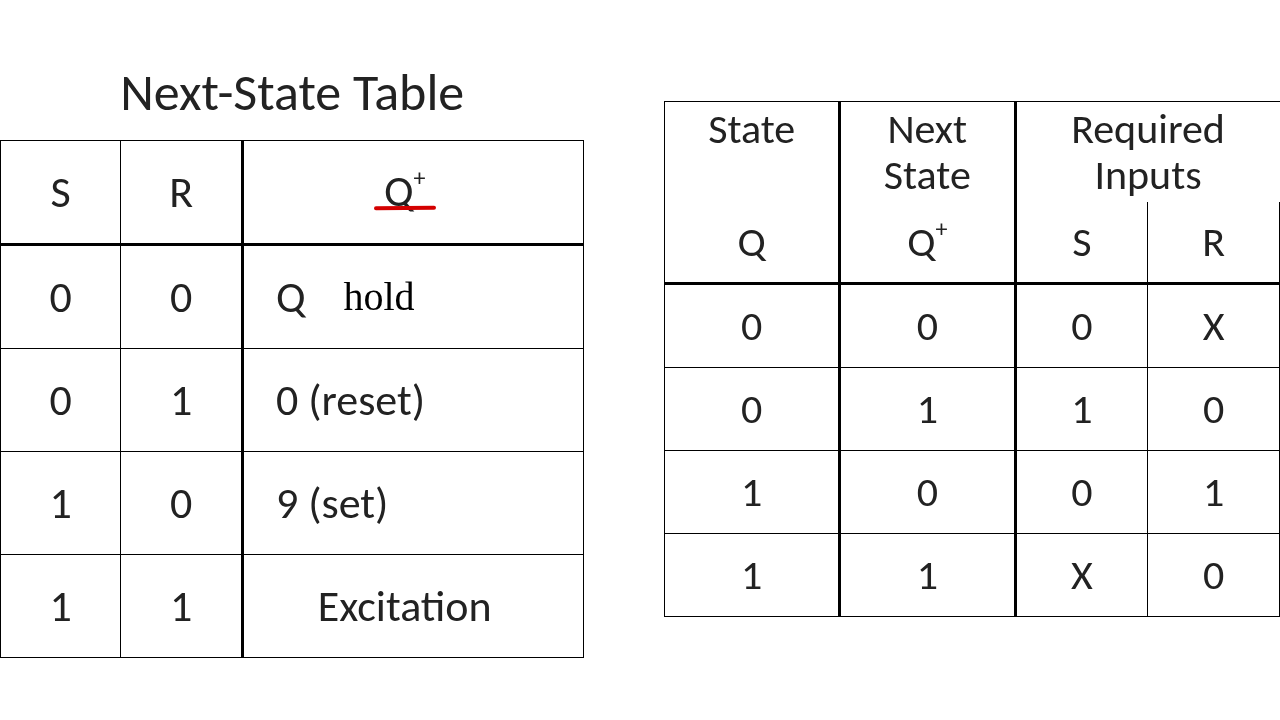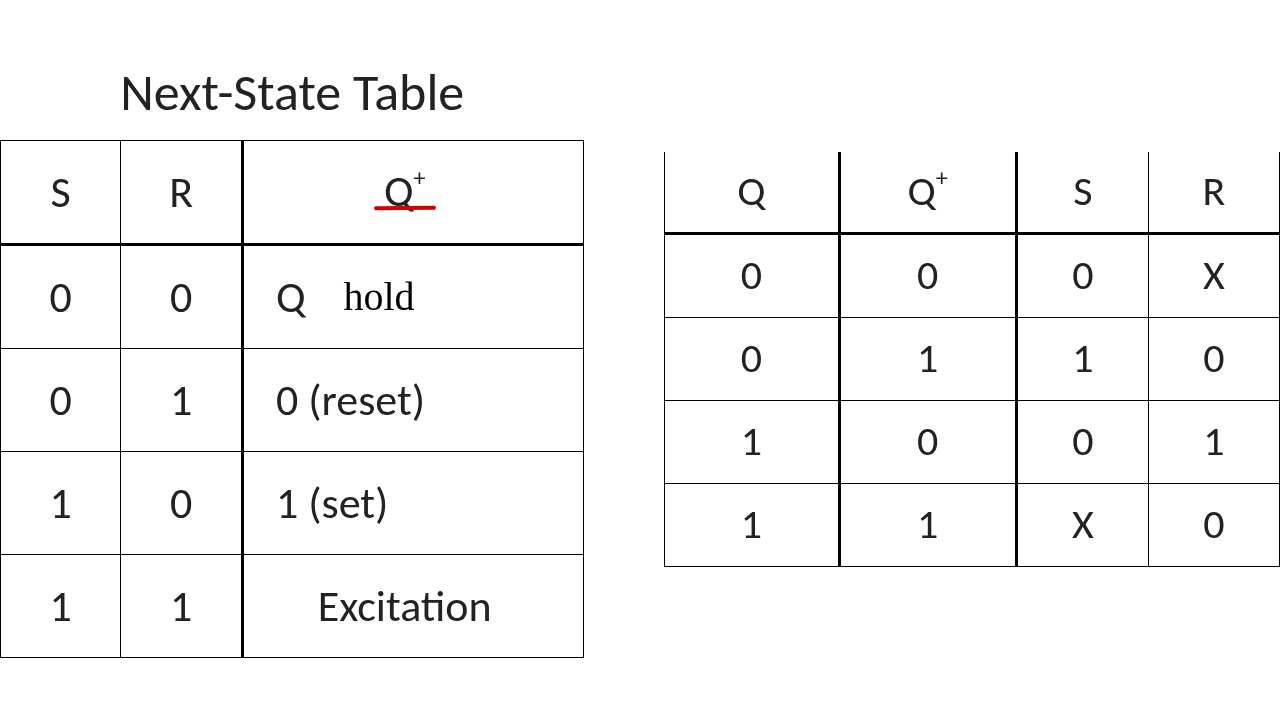--- a/index.html
+++ b/index.html
@@ -116,34 +116,45 @@
         </td>
       </tr>
       <tr>
         <td class="col-s">0</td>
         <td class="col-r">1</td>
         <td class="col-q">0 (reset)</td>
       </tr>
       <tr>
         <td class="col-s">1</td>
         <td class="col-r">0</td>
-        <td class="col-q">1 (set)</td>
+        <td class="col-q">9 (set)</td>
       </tr>
       <tr>
         <td class="col-s">1</td>
         <td class="col-r">1</td>
         <td class="col-q" style="text-align:center; padding-left:0;">Excitation</td>
       </tr>
     </tbody>
       </table>
   </div>
 
   <div class="panel">
     <table class="ex">
       <tbody>
+          <tr class="hdr1">
+        <td class="col-q" rowspan="1">State</td>
+        <td class="col-qp">
+          <span>Next</span><br>
+          <span>State</span>
+        </td>
+        <td class="col-s req" colspan="2">
+          <span>Required</span><br>
+          <span>Inputs</span>
+        </td>
+      </tr>
       <tr class="hdr2">
         <td class="col-q">Q</td>
         <td class="col-qp">
           <span>Q</span><span class="sup">+</span>
         </td>
         <td class="col-s">S</td>
         <td class="col-r">R</td>
       </tr>
       <tr>
         <td class="col-q">0</td>

